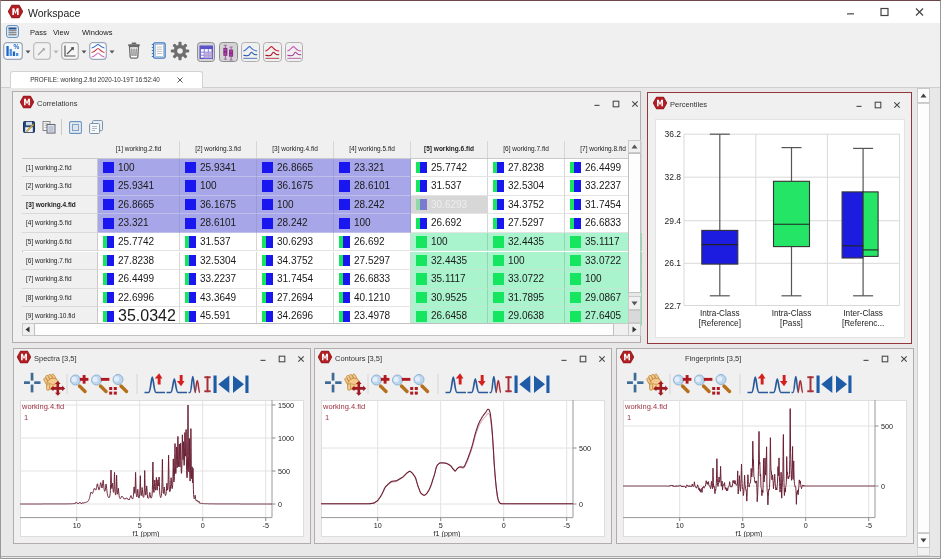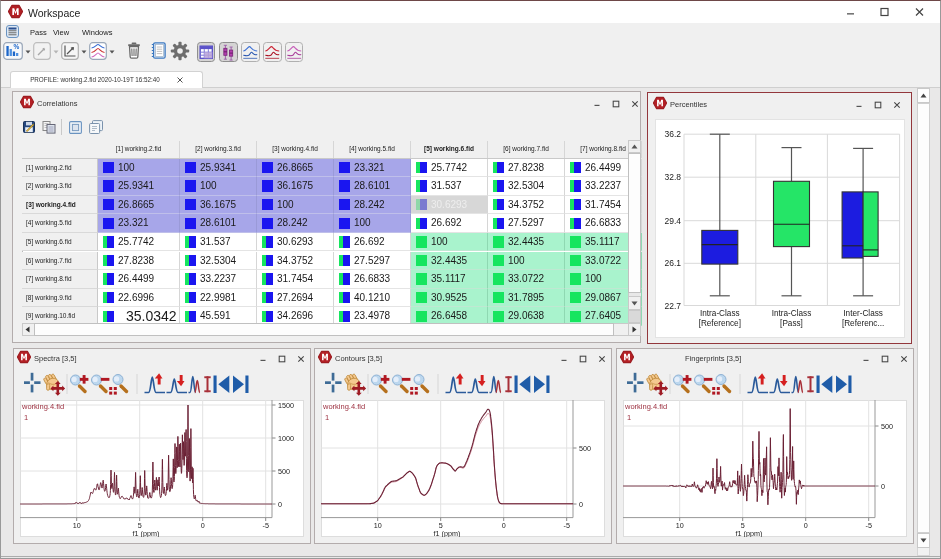--- a/index.html
+++ b/index.html
@@ -365,21 +365,21 @@
 <div class="abs" style="left:547.5px;top:133.3px;width:11.5px;height:11.5px;background:#16e55f;"></div>
 <div class="abs" style="left:563.0px;top:130.10000000000002px;height:18.6px;line-height:18.6px;font-size:10px;color:#1a1a1a;">100</div>
 <div class="abs" style="left:0;top:148.70000000000005px;width:76.0px;height:18.6px;background:#f0f0f0;border-bottom:1px solid #d9d9d9;border-right:1px solid #c9c9c9;box-sizing:border-box;font-size:6.5px;color:#222;line-height:18.6px;padding-left:4px;">[8] working.9.fid</div>
 <div class="abs" style="left:76.0px;top:148.70000000000005px;width:82px;height:18.6px;background:#fff;border-bottom:1px solid #e4e4e4;border-right:1px solid #d6d6d6;box-sizing:border-box;"></div>
 <div class="abs" style="left:80.5px;top:151.90000000000003px;width:4.83px;height:11.5px;background:#16e55f;"></div>
 <div class="abs" style="left:85.33px;top:151.90000000000003px;width:6.67px;height:11.5px;background:#1a16f0;"></div>
 <div class="abs" style="left:96.0px;top:148.70000000000005px;height:18.6px;line-height:18.6px;font-size:10px;color:#1a1a1a;">22.6996</div>
 <div class="abs" style="left:158.0px;top:148.70000000000005px;width:77px;height:18.6px;background:#fff;border-bottom:1px solid #e4e4e4;border-right:1px solid #d6d6d6;box-sizing:border-box;"></div>
 <div class="abs" style="left:162.5px;top:151.90000000000003px;width:4.83px;height:11.5px;background:#16e55f;"></div>
 <div class="abs" style="left:167.33px;top:151.90000000000003px;width:6.67px;height:11.5px;background:#1a16f0;"></div>
-<div class="abs" style="left:178.0px;top:148.70000000000005px;height:18.6px;line-height:18.6px;font-size:10px;color:#1a1a1a;">22.9981</div>
+<div class="abs" style="left:178.0px;top:148.70000000000005px;height:18.6px;line-height:18.6px;font-size:10px;color:#1a1a1a;">43.3649</div>
 <div class="abs" style="left:235.0px;top:148.70000000000005px;width:77px;height:18.6px;background:#fff;border-bottom:1px solid #e4e4e4;border-right:1px solid #d6d6d6;box-sizing:border-box;"></div>
 <div class="abs" style="left:239.5px;top:151.90000000000003px;width:4.83px;height:11.5px;background:#16e55f;"></div>
 <div class="abs" style="left:244.33px;top:151.90000000000003px;width:6.67px;height:11.5px;background:#1a16f0;"></div>
 <div class="abs" style="left:255.0px;top:148.70000000000005px;height:18.6px;line-height:18.6px;font-size:10px;color:#1a1a1a;">27.2694</div>
 <div class="abs" style="left:312.0px;top:148.70000000000005px;width:77px;height:18.6px;background:#fff;border-bottom:1px solid #e4e4e4;border-right:1px solid #d6d6d6;box-sizing:border-box;"></div>
 <div class="abs" style="left:316.5px;top:151.90000000000003px;width:4.83px;height:11.5px;background:#16e55f;"></div>
 <div class="abs" style="left:321.33px;top:151.90000000000003px;width:6.67px;height:11.5px;background:#1a16f0;"></div>
 <div class="abs" style="left:332.0px;top:148.70000000000005px;height:18.6px;line-height:18.6px;font-size:10px;color:#1a1a1a;">40.1210</div>
 <div class="abs" style="left:389.0px;top:148.70000000000005px;width:77px;height:18.6px;background:#a9f3cd;border-bottom:1px solid #bfe8d2;border-right:1px solid #8fd8b2;box-sizing:border-box;"></div>
 <div class="abs" style="left:393.5px;top:151.90000000000003px;width:11.5px;height:11.5px;background:#16e55f;"></div>
@@ -387,21 +387,21 @@
 <div class="abs" style="left:466.0px;top:148.70000000000005px;width:77px;height:18.6px;background:#a9f3cd;border-bottom:1px solid #bfe8d2;border-right:1px solid #8fd8b2;box-sizing:border-box;"></div>
 <div class="abs" style="left:470.5px;top:151.90000000000003px;width:11.5px;height:11.5px;background:#16e55f;"></div>
 <div class="abs" style="left:486.0px;top:148.70000000000005px;height:18.6px;line-height:18.6px;font-size:10px;color:#1a1a1a;">31.7895</div>
 <div class="abs" style="left:543.0px;top:148.70000000000005px;width:77px;height:18.6px;background:#a9f3cd;border-bottom:1px solid #bfe8d2;border-right:1px solid #8fd8b2;box-sizing:border-box;"></div>
 <div class="abs" style="left:547.5px;top:151.90000000000003px;width:11.5px;height:11.5px;background:#16e55f;"></div>
 <div class="abs" style="left:563.0px;top:148.70000000000005px;height:18.6px;line-height:18.6px;font-size:10px;color:#1a1a1a;">29.0867</div>
 <div class="abs" style="left:0;top:167.3px;width:76.0px;height:18.6px;background:#f0f0f0;border-bottom:1px solid #d9d9d9;border-right:1px solid #c9c9c9;box-sizing:border-box;font-size:6.5px;color:#222;line-height:18.6px;padding-left:4px;">[9] working.10.fid</div>
 <div class="abs" style="left:76.0px;top:167.3px;width:82px;height:18.6px;background:#fff;border-bottom:1px solid #e4e4e4;border-right:1px solid #d6d6d6;box-sizing:border-box;"></div>
 <div class="abs" style="left:80.5px;top:170.5px;width:4.83px;height:11.5px;background:#16e55f;"></div>
 <div class="abs" style="left:85.33px;top:170.5px;width:6.67px;height:11.5px;background:#1a16f0;"></div>
-<div class="abs" style="left:96.0px;top:167.3px;height:18.6px;line-height:18.6px;font-size:14px;color:#1a1a1a;margin-left:8px;">35.0342</div>
+<div class="abs" style="left:96.0px;top:167.3px;height:18.6px;line-height:18.6px;font-size:16px;color:#1a1a1a;">35.0342</div>
 <div class="abs" style="left:158.0px;top:167.3px;width:77px;height:18.6px;background:#fff;border-bottom:1px solid #e4e4e4;border-right:1px solid #d6d6d6;box-sizing:border-box;"></div>
 <div class="abs" style="left:162.5px;top:170.5px;width:4.83px;height:11.5px;background:#16e55f;"></div>
 <div class="abs" style="left:167.33px;top:170.5px;width:6.67px;height:11.5px;background:#1a16f0;"></div>
 <div class="abs" style="left:178.0px;top:167.3px;height:18.6px;line-height:18.6px;font-size:10px;color:#1a1a1a;">45.591</div>
 <div class="abs" style="left:235.0px;top:167.3px;width:77px;height:18.6px;background:#fff;border-bottom:1px solid #e4e4e4;border-right:1px solid #d6d6d6;box-sizing:border-box;"></div>
 <div class="abs" style="left:239.5px;top:170.5px;width:4.83px;height:11.5px;background:#16e55f;"></div>
 <div class="abs" style="left:244.33px;top:170.5px;width:6.67px;height:11.5px;background:#1a16f0;"></div>
 <div class="abs" style="left:255.0px;top:167.3px;height:18.6px;line-height:18.6px;font-size:10px;color:#1a1a1a;">34.2696</div>
 <div class="abs" style="left:312.0px;top:167.3px;width:77px;height:18.6px;background:#fff;border-bottom:1px solid #e4e4e4;border-right:1px solid #d6d6d6;box-sizing:border-box;"></div>
 <div class="abs" style="left:316.5px;top:170.5px;width:4.83px;height:11.5px;background:#16e55f;"></div>

